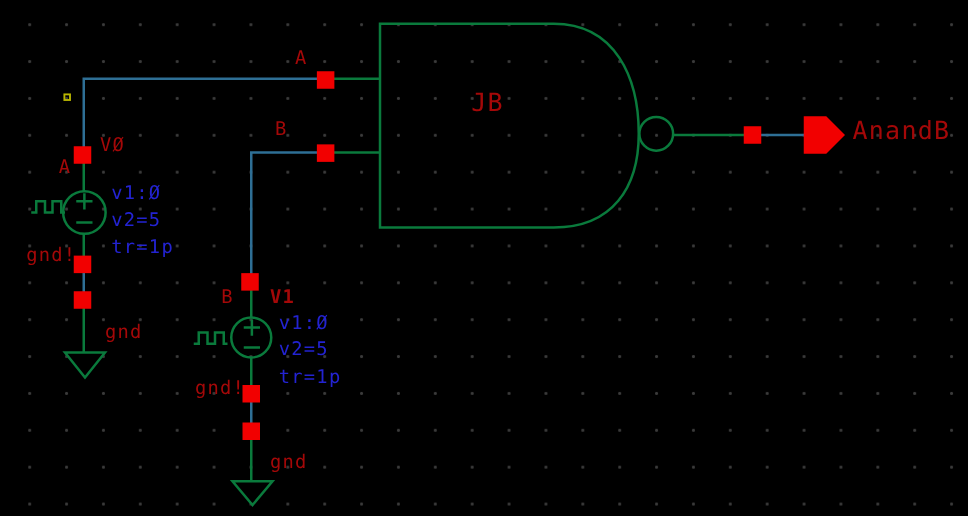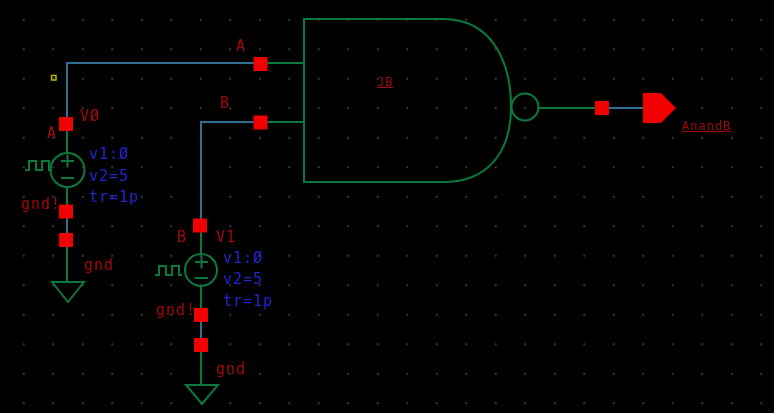--- a/index.html
+++ b/index.html
@@ -18,21 +18,21 @@
     position:absolute;
     white-space:nowrap;
     font-size:15px;
     line-height:16px;
     letter-spacing:1px;
     color:#a40808;
     font-family:"DejaVu Sans Mono","Liberation Mono",monospace;
     font-weight:400;
   }
   .param{color:#2323d2;text-align:center;}
-  .inst{font-size:12px;text-decoration:underline;}
+  .inst{font-size:20px;}
 </style>
 </head>
 <body>
 
 <div class="canvas">
 
   <svg class="schem-svg" width="774" height="413" viewBox="0 0 774 413">
 
     <g stroke="#2e6f95" stroke-width="2" fill="none">
       <path d="M67,118 L67,63 L258,63"></path>
@@ -83,31 +83,31 @@
 
       <path d="M643,93 L661,93 L676,108 L661,123 L643,123 Z"></path>
     </g>
 
     <rect x="51.5" y="75.5" width="4.5" height="4.5" fill="none" stroke="#b8b500" stroke-width="1.5"></rect>
   </svg>
 
   <div class="lbl" style="left:236px;top:38px;">A</div>
   <div class="lbl" style="left:220px;top:95px;">B</div>
   <div class="lbl inst" style="left:377px;top:74px;">JB</div>
-  <div class="lbl inst" style="left:682px;top:118px;">AnandB</div>
+  <div class="lbl inst" style="left:682px;top:96px;">AnandB</div>
 
   <div class="lbl" style="left:47px;top:125px;">A</div>
   <div class="lbl" style="left:80px;top:108px;">VØ</div>
   <div class="lbl param" style="left:89px;top:146px;">v1:Ø</div>
   <div class="lbl param" style="left:89px;top:168px;">v2=5</div>
   <div class="lbl param" style="left:89px;top:189px;">tr=1p</div>
   <div class="lbl" style="left:21px;top:196px;">gnd!</div>
   <div class="lbl" style="left:84px;top:257px;">gnd</div>
 
   <div class="lbl" style="left:177px;top:229px;">B</div>
-  <div class="lbl" style="left:216px;top:229px;">V1</div>
+  <div class="lbl" style="left:216px;top:229px;font-weight:bold;">V1</div>
   <div class="lbl param" style="left:223px;top:250px;">v1:Ø</div>
   <div class="lbl param" style="left:223px;top:271px;">v2=5</div>
   <div class="lbl param" style="left:223px;top:293px;">tr=1p</div>
   <div class="lbl" style="left:156px;top:302px;">gnd!</div>
   <div class="lbl" style="left:216px;top:361px;">gnd</div>
 
 </div>
 
 </body></html>

